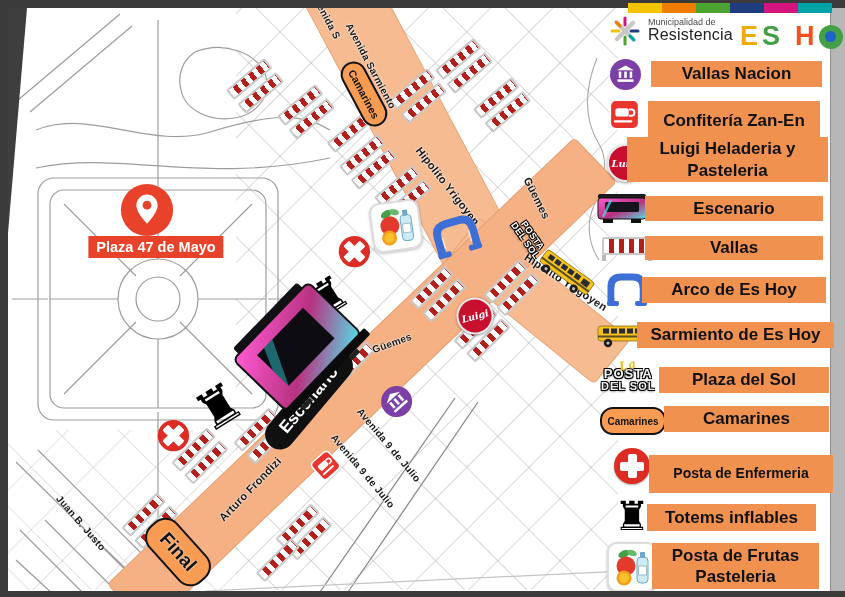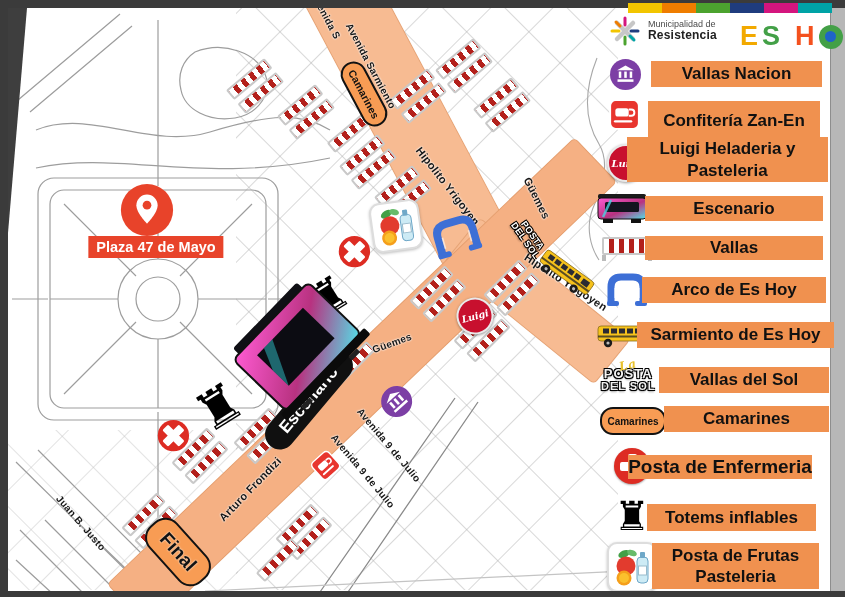--- a/index.html
+++ b/index.html
@@ -48,21 +48,21 @@
               align-items:center;justify-content:center;z-index:6;line-height:1.25;white-space:nowrap}
   .licon{z-index:6}
   .circ{border-radius:50%;display:flex;align-items:center;justify-content:center}
   .cam-pill{background:#F89C54;border:2px solid #121212;border-radius:13px;color:#121212;
             font-weight:800;display:flex;align-items:center;justify-content:center}
   .medcross{background:#DD2C23;border-radius:50%;position:relative;box-shadow:0 1px 2px rgba(0,0,0,.35)}
   .medcross i{position:absolute;background:#fff;border-radius:2px}
   .header-logo{left:608px;top:14px;display:flex;align-items:center;gap:6px;z-index:6}
   .muni-text{display:flex;flex-direction:column;line-height:1.05}
   .muni-small{font-size:9px;color:#4a4a4a}
-  .muni-big{font-size:12px;font-weight:700;color:#222;letter-spacing:.2px}
+  .muni-big{font-size:16px;font-weight:400;color:#222;letter-spacing:.2px}
   .eshoy{left:740px;top:21px;display:flex;align-items:center;gap:3px;z-index:6;
          font-weight:800;font-size:27px;letter-spacing:1px}
   .eshoy .sp{width:8px}
   .o-outer{width:24px;height:24px;border-radius:50%;display:flex;align-items:center;justify-content:center}
   .o-inner{width:11px;height:11px;border-radius:50%}
   .fruitbox{background:#fff;border:2px solid #ddd;border-radius:10px;box-shadow:0 1px 3px rgba(0,0,0,.25);
             display:flex;align-items:center;justify-content:center}
 </style>
 </head>
 <body>
@@ -413,33 +413,33 @@
 <div class="abs legend-bar" style="left:637px;top:322px;width:197px;height:26px;font-size:17px">
   <span>Sarmiento de Es Hoy</span>
 </div>
 
 <div class="abs licon psol" style="left:601px;top:360px;font-size:13px;letter-spacing:1px;color:#f2f2f2">
   <span class="script" style="font-size:12px">La</span>
   <span>POSTA</span>
   <span style="font-size:11px">DEL SOL</span>
 </div>
 <div class="abs legend-bar" style="left:659px;top:367px;width:170px;height:26px;font-size:17px">
-  <span>Vallas del Sol</span>
+  <span>Plaza del Sol</span>
 </div>
 
 <div class="abs licon cam-pill" style="left:600px;top:407px;width:62px;height:24px;font-size:10px">Camarines</div>
 <div class="abs legend-bar" style="left:664px;top:406px;width:165px;height:26px;font-size:17px">
   <span>Camarines</span>
 </div>
 
 <div class="abs licon medcross" style="left:614px;top:448px;width:36px;height:36px">
   <i style="left:13.5px;top:6px;width:9px;height:24px"></i>
     <i style="left:6px;top:13.5px;width:24px;height:9px"></i>
 </div>
-<div class="abs legend-bar" style="left:628px;top:455px;width:184px;height:24px;font-size:19px">
+<div class="abs legend-bar" style="left:649px;top:455px;width:184px;height:38px;font-size:14px">
   <span>Posta de Enfermeria</span>
 </div>
 
 <div class="abs totem" style="left:614px;top:496px;font-size:40px;z-index:6">♜</div>
 <div class="abs legend-bar" style="left:647px;top:504px;width:169px;height:27px;font-size:17px">
   <span>Totems inflables</span>
 </div>
 
 <div class="abs licon fruitbox" style="left:607px;top:542px;width:46px;height:46px">
   <svg width="40" height="40" viewBox="0 0 40 40">

